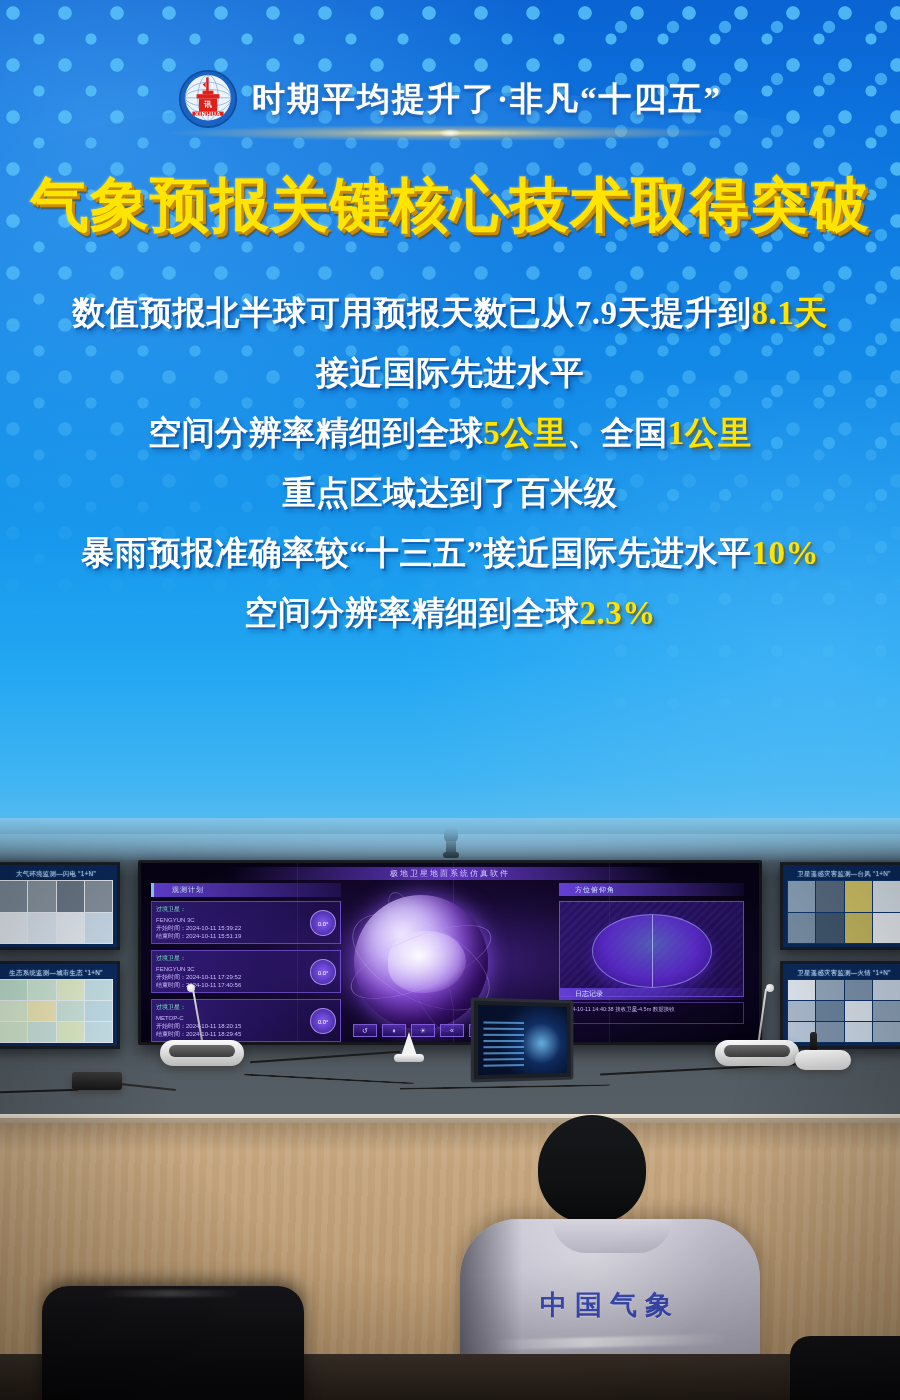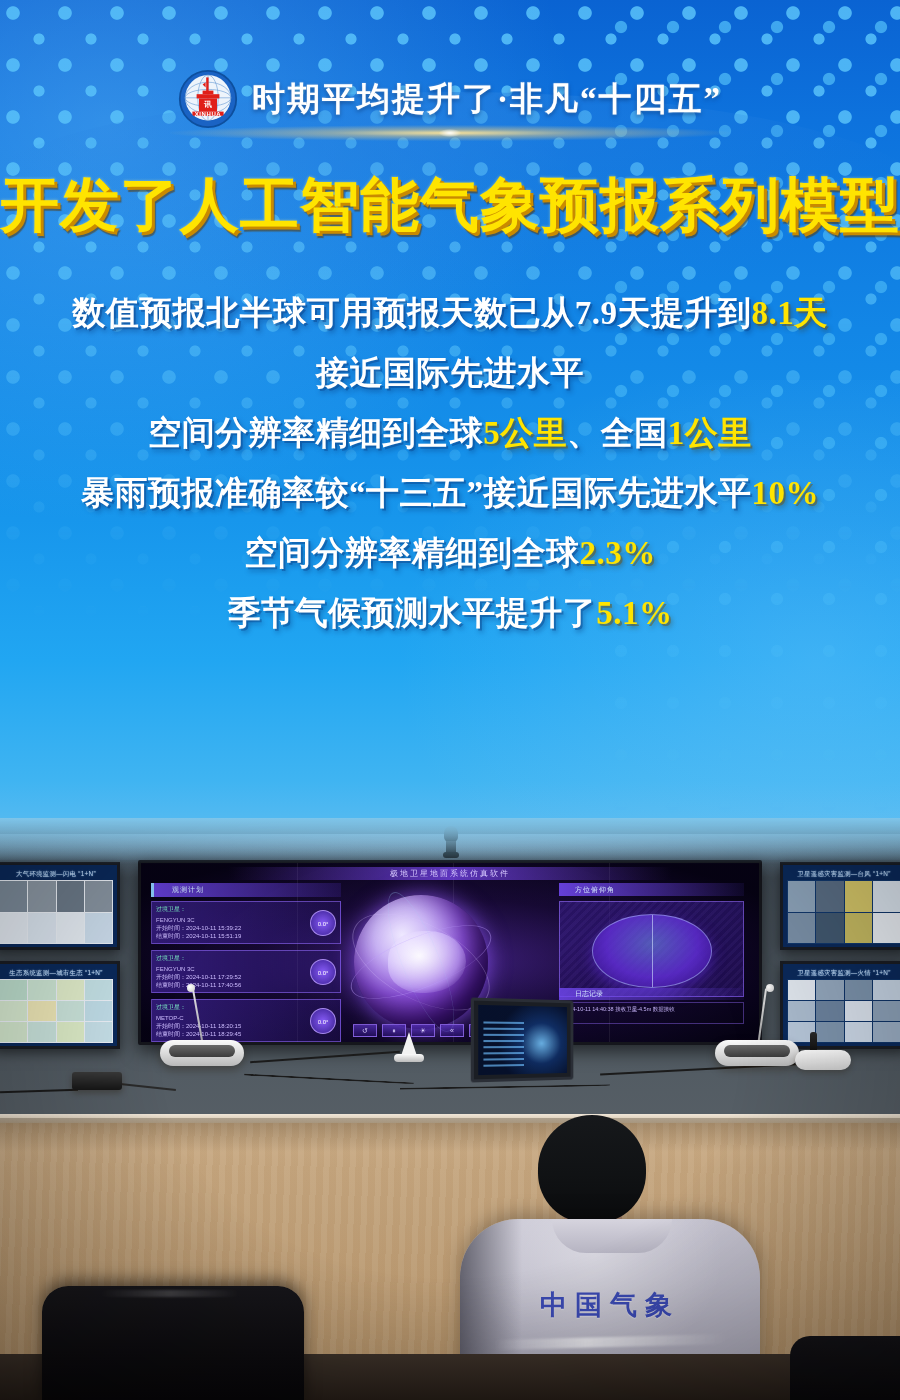--- a/index.html
+++ b/index.html
@@ -515,29 +515,29 @@
         <path d="M14,64 A40,40 0 0 0 86,64 L86,74 A40,40 0 0 1 14,74 Z" fill="#1a63c4"></path>
         <text x="50" y="78" text-anchor="middle" fill="#ffffff" font-family="Liberation Sans, sans-serif" font-size="10" font-weight="bold" letter-spacing="1">XINHUA</text>
         <circle cx="50" cy="50" r="47" fill="none" stroke="#0d4f9e" stroke-width="3"></circle>
       </svg>
     </div>
     <div class="header-title">时期平均提升了·非凡“十四五”</div>
   </div>
   <div class="shine"></div>
   <div class="shine-dot"></div>
 
-  <div class="main-title">开发了人工智能气象预报系列模型</div>
+  <div class="main-title">气象预报关键核心技术取得突破</div>
 
   <div class="lines" id="lines-container">
       <div class="line"><span>数值预报北半球可用预报天数已从7.9天提升到</span><span class="hl">8.1天</span></div>
       <div class="line"><span>接近国际先进水平</span></div>
       <div class="line"><span>空间分辨率精细到全球</span><span class="hl">5公里</span><span>、全国</span><span class="hl">1公里</span></div>
+      <div class="line"><span>重点区域达到了百米级</span></div>
       <div class="line"><span>暴雨预报准确率较“十三五”接近国际先进水平</span><span class="hl">10%</span></div>
       <div class="line"><span>空间分辨率精细到全球</span><span class="hl">2.3%</span></div>
-      <div class="line"><span>季节气候预测水平提升了</span><span class="hl">5.1%</span></div>
     </div>
 
   <div class="photo">
 
     <div class="wall"></div>
     <div class="wall-top-glow"></div>
     <div class="soffit"></div>
 
     <div class="mon mon-l1">
       <div class="slide">

